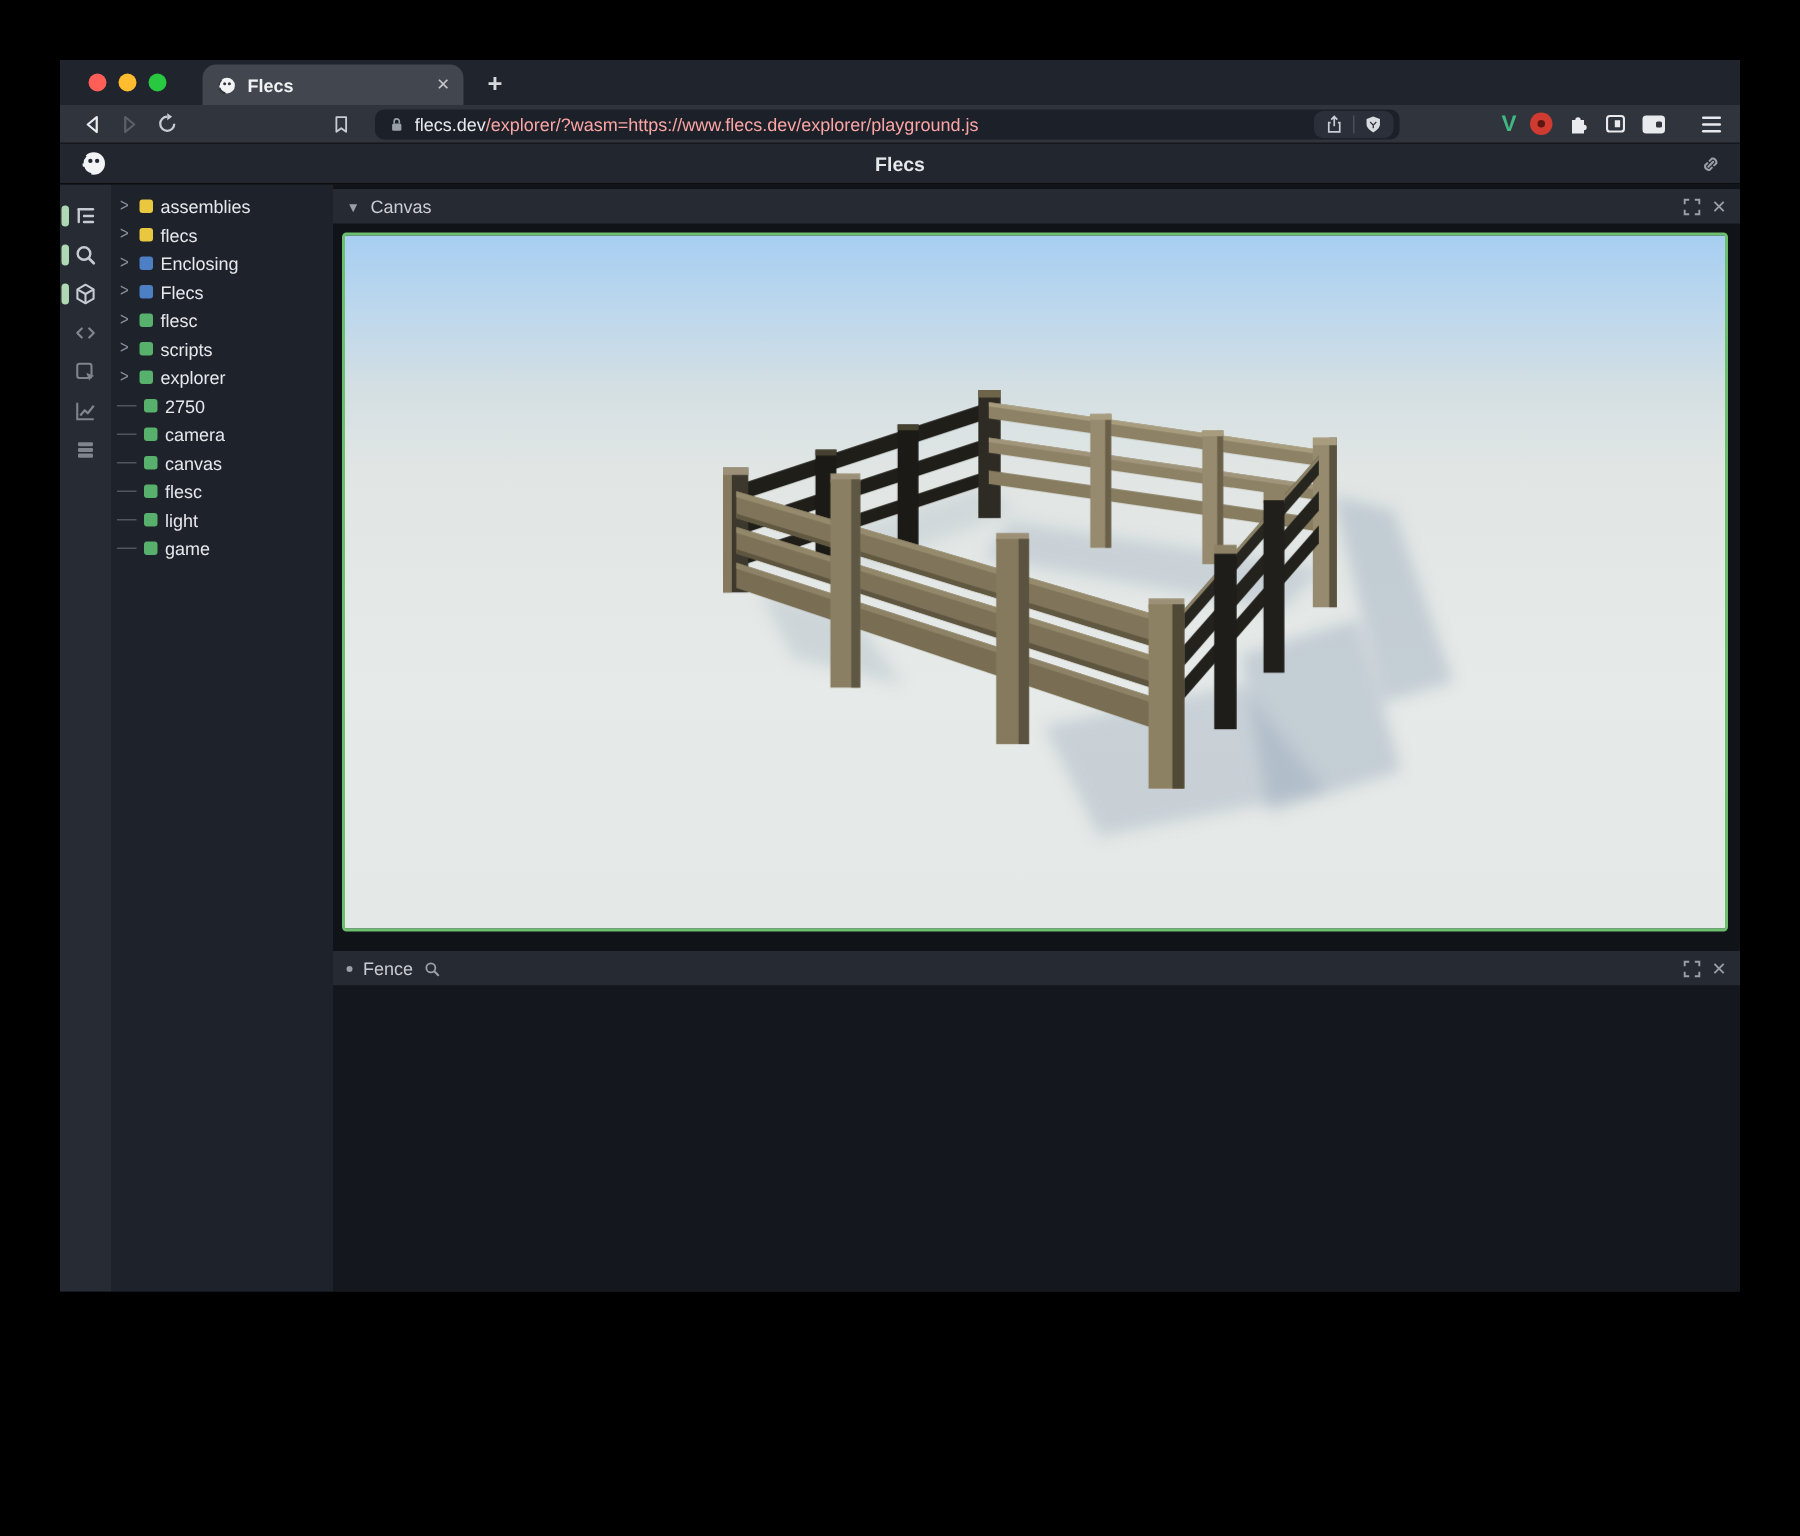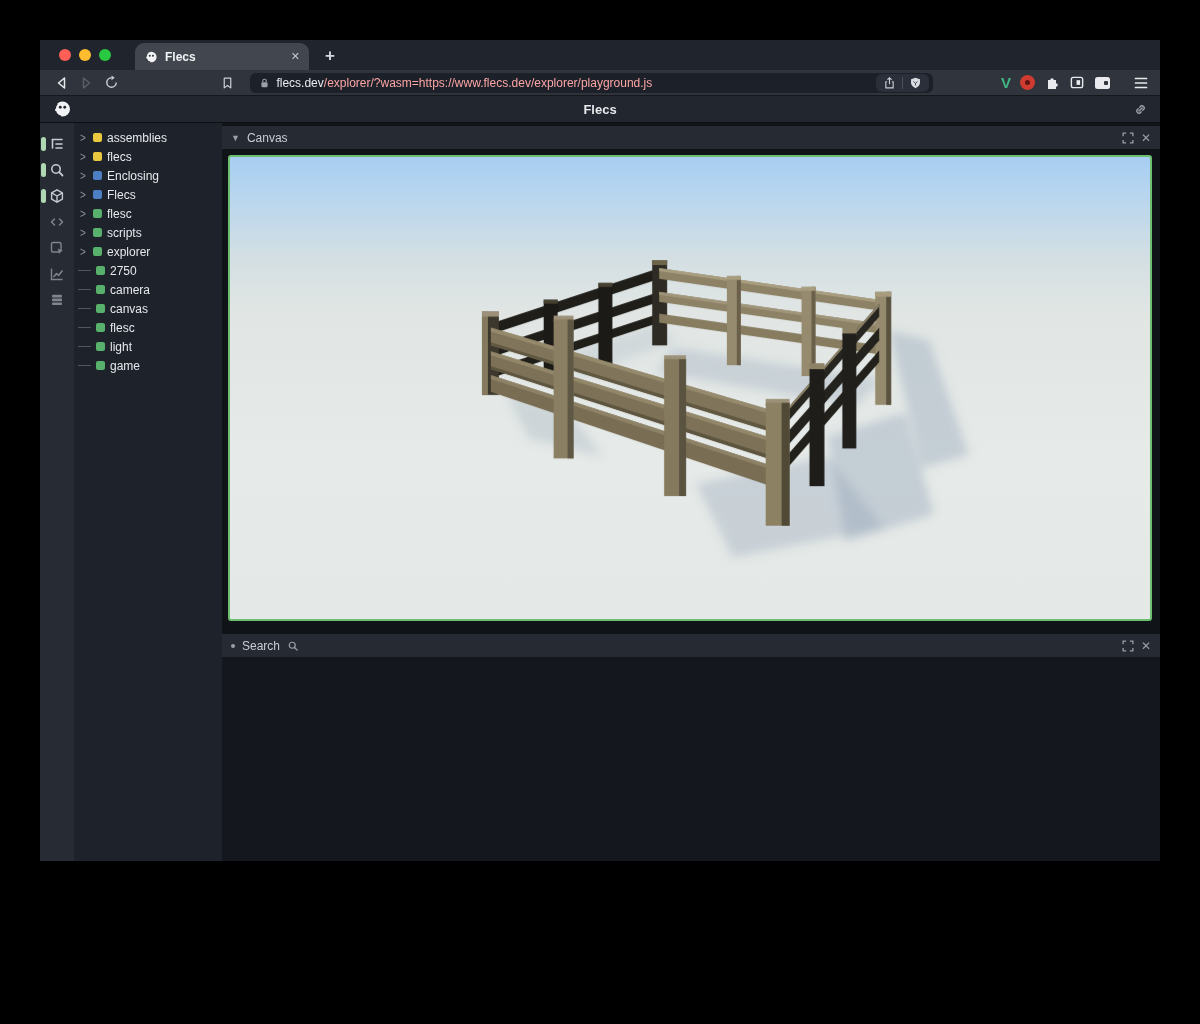--- a/index.html
+++ b/index.html
@@ -440,21 +440,21 @@
             <rect x="538" y="248" width="24" height="124" fill="#8d8164"></rect>
             <rect x="554" y="248" width="8" height="124" fill="#4f4936"></rect>
           </svg>
         </div>
       </div>
 
       <div class="pgap"></div>
 
       <div class="phead">
         <span class="pdot"></span>
-        <span>Search</span>
+        <span>Fence</span>
         <span>
           <svg width="12" height="12" viewBox="0 0 16 16">
                 <circle cx="7" cy="7" r="4" fill="none" stroke="#9aa0a8" stroke-width="1.6"></circle>
                 <line x1="10" y1="10" x2="13.5" y2="13.5" stroke="#9aa0a8" stroke-width="1.8" stroke-linecap="round"></line>
               </svg>
         </span>
         <span class="spacer"></span>
         <span>
           <svg width="12" height="12" viewBox="0 0 16 16">
                 <g stroke="#9aa0a8" stroke-width="1.7" fill="none">

